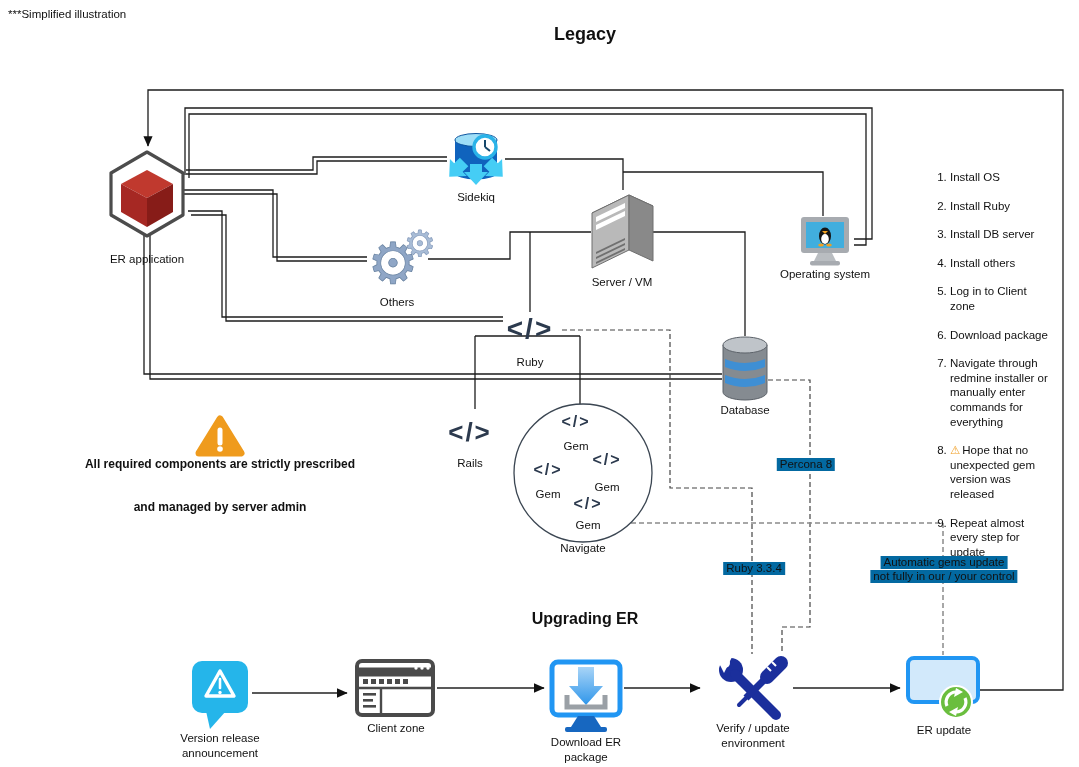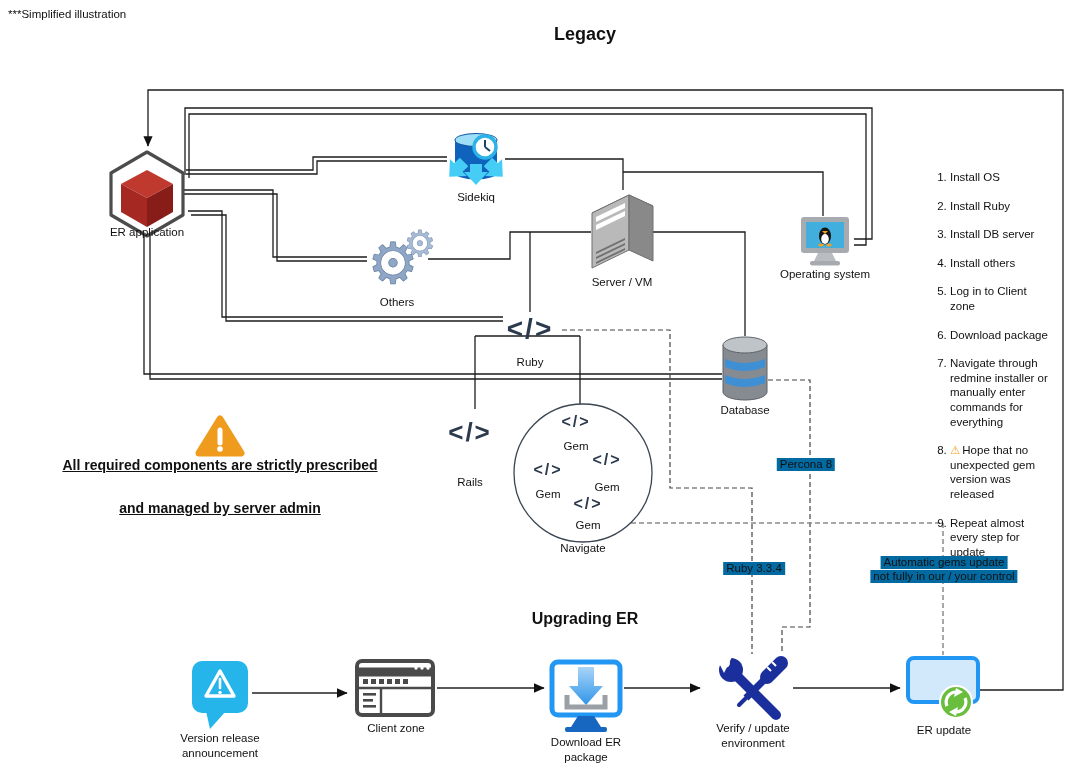--- a/index.html
+++ b/index.html
@@ -12,21 +12,21 @@
   .code-glyph{position:absolute;z-index:3;transform:translateX(-50%);
        font-weight:bold;color:#2c3a4e;letter-spacing:2px;white-space:nowrap;}
   .title{position:absolute;z-index:3;font-weight:bold;transform:translateX(-50%);white-space:nowrap;}
   #note{position:absolute;left:8px;top:8px;font-size:11.5px;z-index:3;}
   #steps-panel{position:absolute;left:891px;top:156px;width:170px;z-index:3;}
   #steps-title{font-size:20px;font-weight:bold;margin:0 0 18px 0;}
   #steps-list{margin:0;padding-left:45px;width:126px;font-size:11.5px;line-height:14.6px;}
   #steps-list li{margin:14px;}
   .warn-inline{color:#f0a028;margin-right:2px;}
   #warn-text1,#warn-text2{position:absolute;z-index:3;transform:translateX(-50%);
-       font-weight:bold;font-size:14px;white-space:nowrap;text-decoration:underline;}
+       font-weight:bold;font-size:12px;white-space:nowrap;}
 </style>
 </head>
 <body>
 
 <div id="stage">
 
 <svg id="wires" width="1079" height="767" viewBox="0 0 1079 767">
   <defs>
     <marker id="arrow" markerWidth="9" markerHeight="8" refX="7.5" refY="3.5" orient="auto">
       <path d="M0,0 L8,3.5 L0,7 z" fill="#111"></path>
@@ -218,28 +218,28 @@
     <li><span>Install DB server</span></li>
     <li><span>Install others</span></li>
     <li><span>Log in to Client zone</span></li>
     <li><span>Download package</span></li>
     <li><span>Navigate through redmine installer or manually enter commands for everything</span></li>
     <li><span class="warn-inline">⚠</span><span>Hope that no unexpected gem version was released</span></li>
     <li><span>Repeat almost every step for update</span></li>
   </ol>
 </div>
 
-<div class="lbl" style="left:147px;top:226px;text-align:center;">ER application</div>
+<div class="lbl" style="left:147px;top:253px;text-align:center;">ER application</div>
 <div class="lbl" style="left:476px;top:191px;">Sidekiq</div>
 <div class="lbl" style="left:397px;top:296px;">Others</div>
 <div class="lbl" style="left:622px;top:276px;">Server / VM</div>
 <div class="lbl" style="left:825px;top:268px;">Operating system</div>
 <div class="lbl" style="left:745px;top:404px;">Database</div>
 <div class="lbl" style="left:530px;top:356px;">Ruby</div>
-<div class="lbl" style="left:470px;top:476px;">Rails</div>
+<div class="lbl" style="left:470px;top:457px;">Rails</div>
 <div class="lbl" style="left:583px;top:542px;">Navigate</div>
 
 <div class="code-glyph" style="left:530px;top:313px;font-size:28px;">&lt;/&gt;</div>
 <div class="code-glyph" style="left:470px;top:417px;font-size:26px;">&lt;/&gt;</div>
 <div class="code-glyph" style="left:576px;top:413px;font-size:16px;">&lt;/&gt;</div>
 <div class="lbl" style="left:576px;top:440px;">Gem</div>
 <div class="code-glyph" style="left:607px;top:451px;font-size:16px;">&lt;/&gt;</div>
 <div class="lbl" style="left:607px;top:481px;">Gem</div>
 <div class="code-glyph" style="left:548px;top:461px;font-size:16px;">&lt;/&gt;</div>
 <div class="lbl" style="left:548px;top:488px;">Gem</div>

